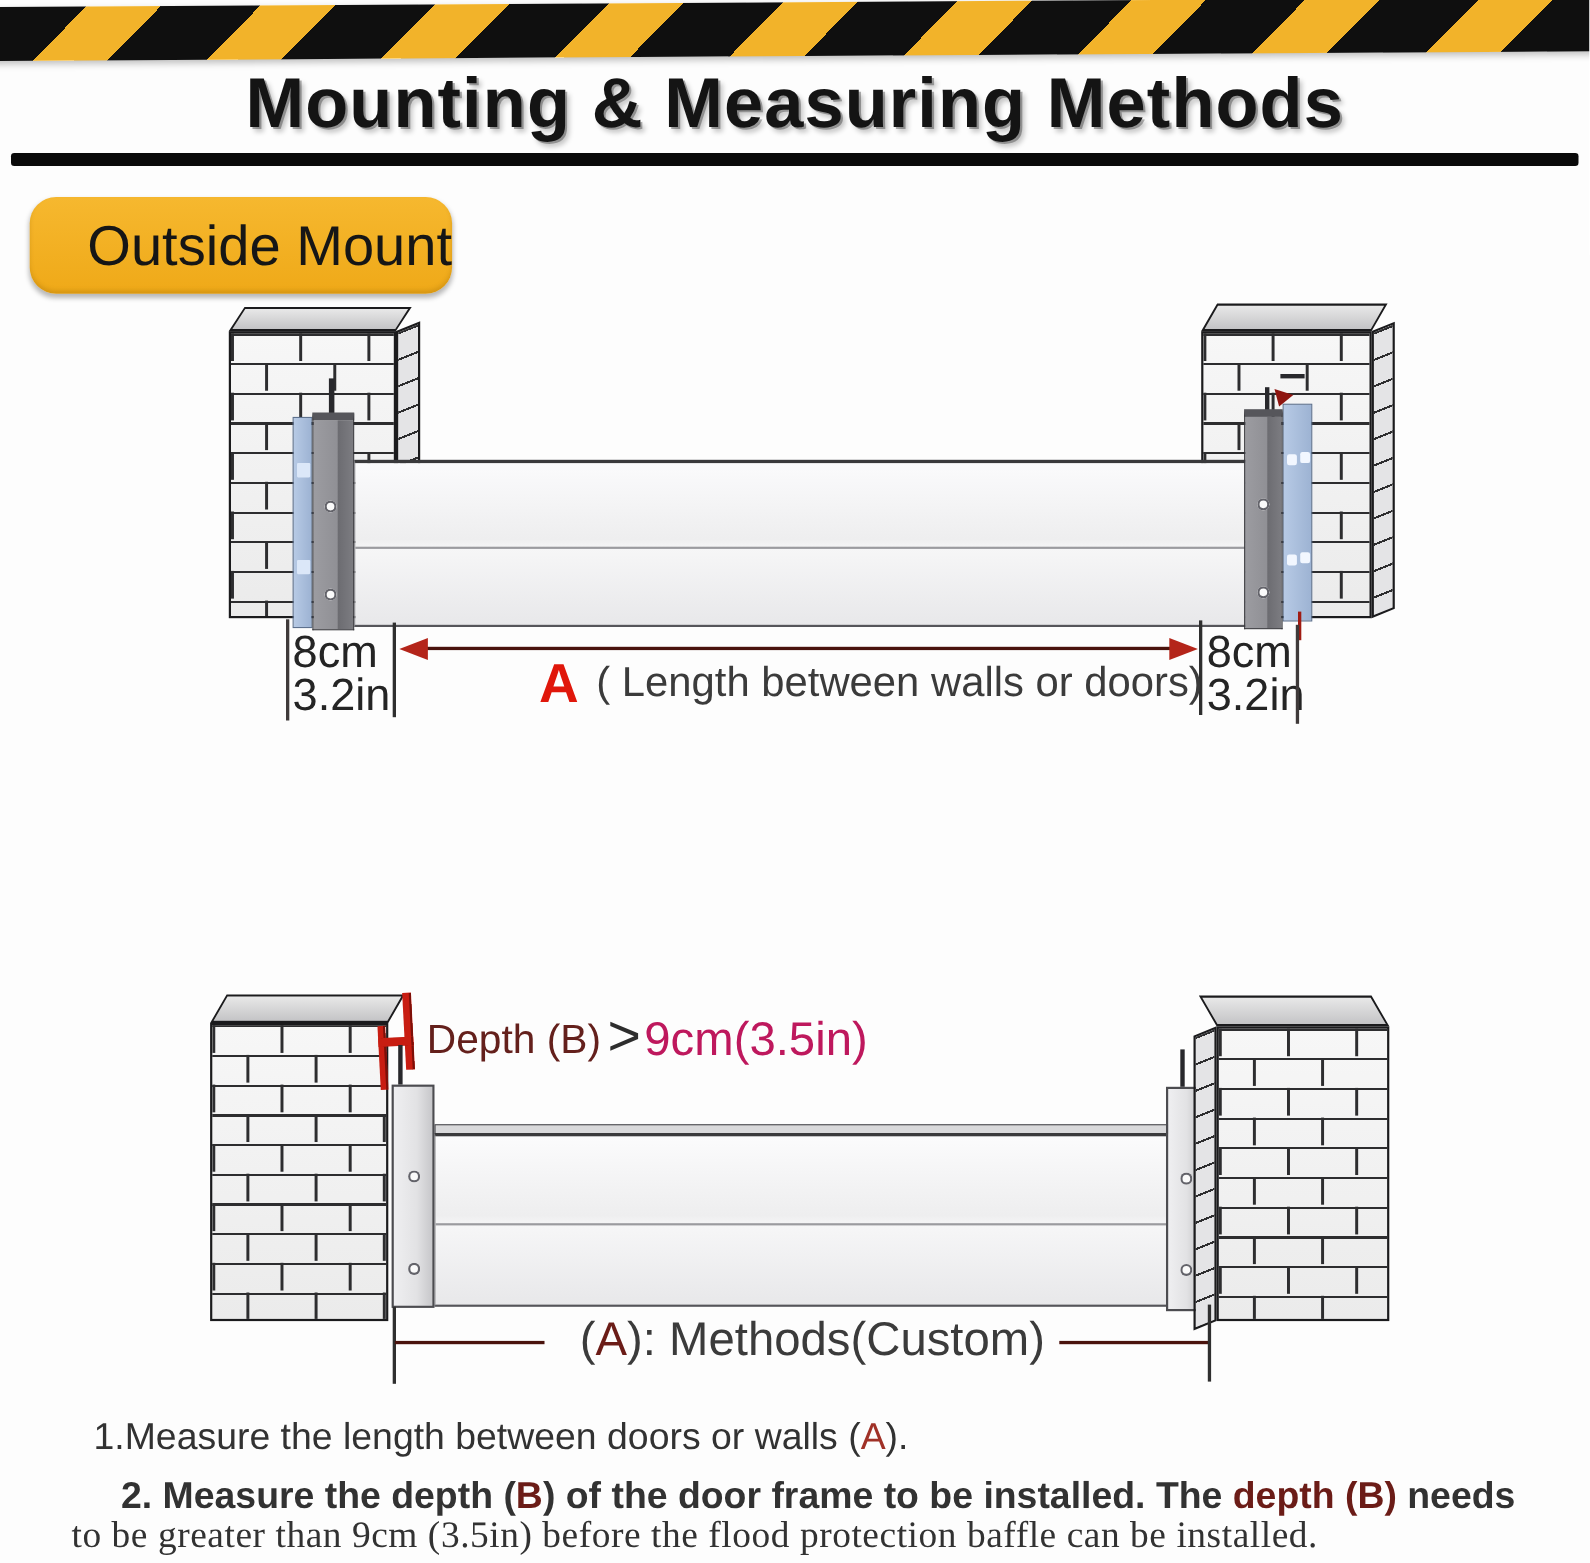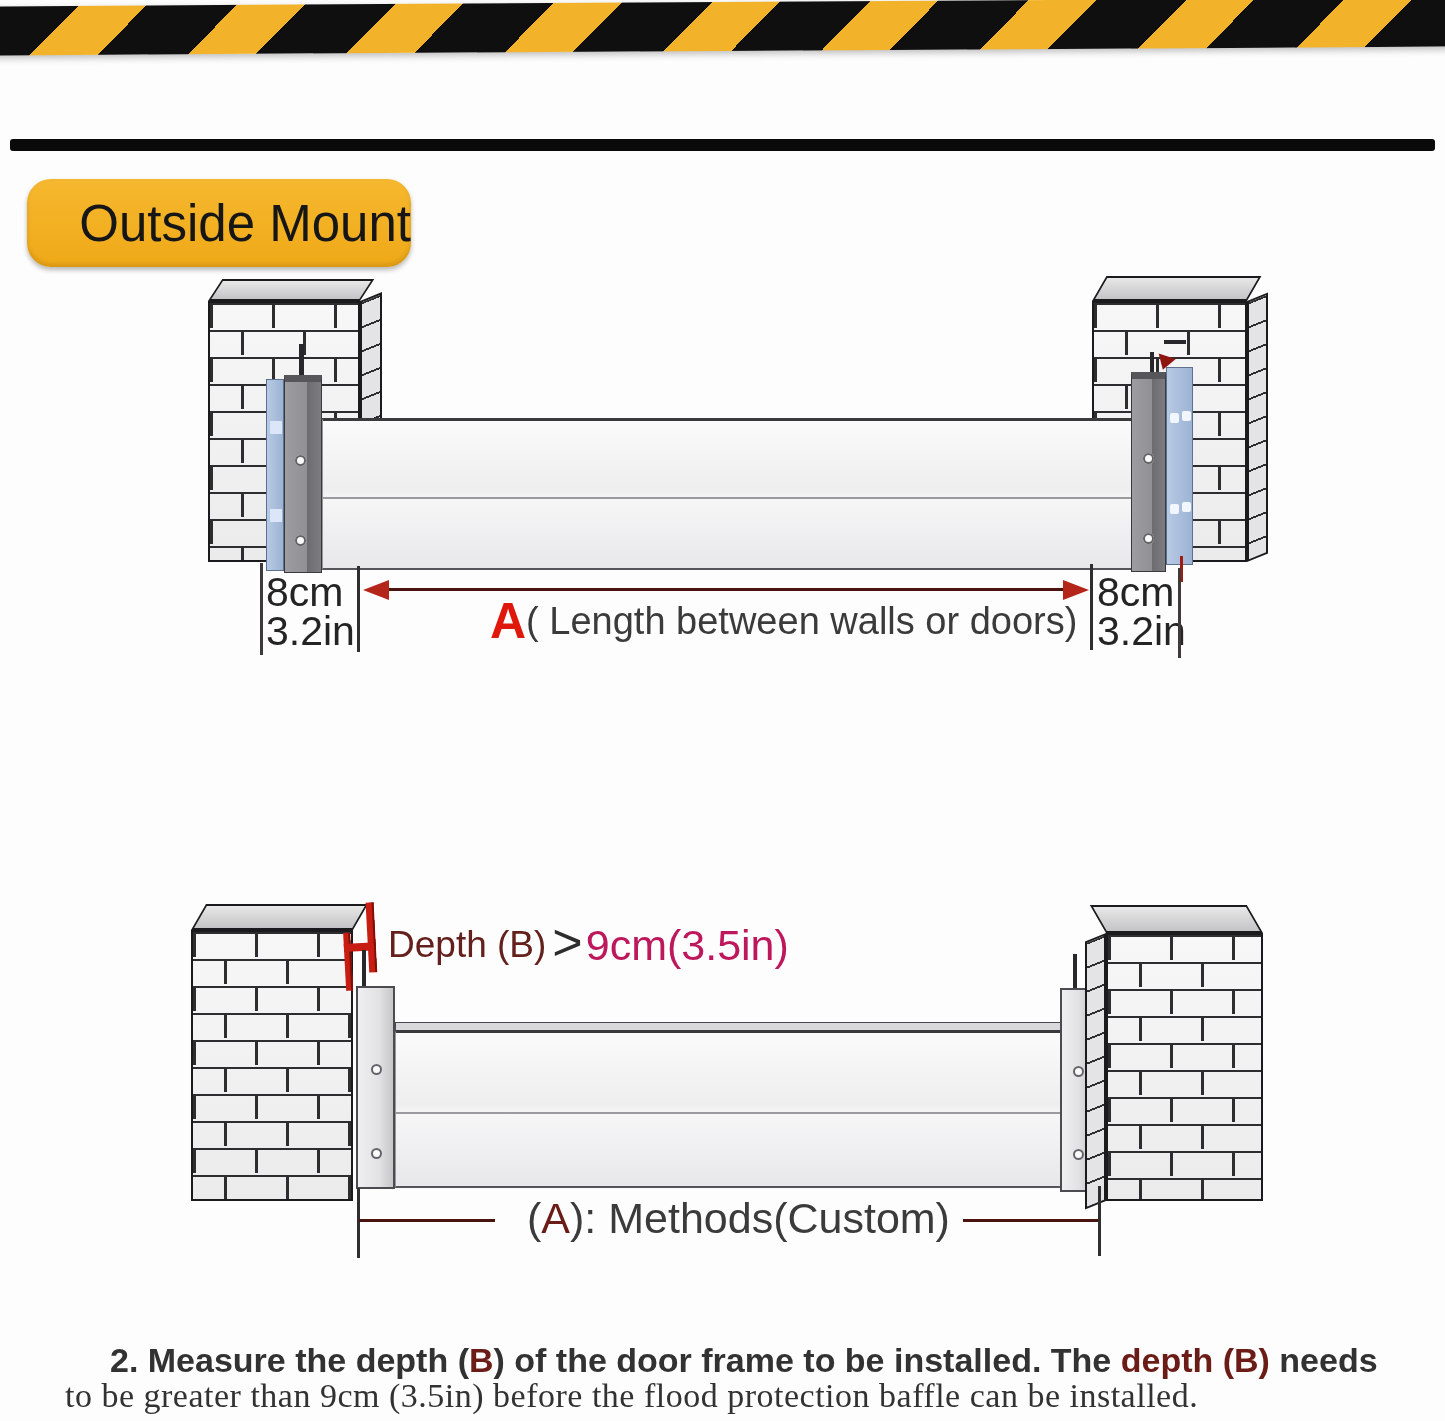--- a/index.html
+++ b/index.html
@@ -57,21 +57,21 @@
   .dim-bar{background:#3f3a3a;width:3px;}
   .dim-line{background:#4a130d;height:3px;}
   .arrowhead{width:0;height:0;}
   .ah-left{border-top:10px solid transparent;border-bottom:10px solid transparent;border-right:26px solid #b4251a;}
   .ah-right{border-top:10px solid transparent;border-bottom:10px solid transparent;border-left:26px solid #b4251a;}
   .dim-text{font-size:41px;color:#242424;line-height:40px;}
   .red-tick{background:#a01b12;}
 
   .span-label{left:490px;top:595px;display:flex;align-items:flex-start;}
   .big-a{font-size:50px;font-weight:bold;color:#e0170b;line-height:52px;}
-  .span-text{font-size:38px;color:#3b3b3b;line-height:52px;}
+  .span-text{font-size:38px;color:#3b3b3b;line-height:52px;margin-left:16px;}
 
   .depth-label{left:388px;top:916px;display:flex;align-items:center;height:58px;}
   .depth-t1{font-size:37px;color:#64201c;}
   .depth-gt{font-size:52px;color:#2d2d2d;margin:0 3px 6px 6px;}
   .depth-t2{font-size:43px;color:#be185d;}
 
   .len-label{left:527px;top:1194px;font-size:43px;color:#3b3b3b;}
 
   .redbar{position:absolute;background:#c81d12;box-shadow:inset -2px 0 0 #7d0f08;}
 
@@ -81,20 +81,21 @@
   .red-a{color:#a03127;}
   .dk-red{color:#6b1c17;}
   .hl-red{color:#8f2a1f;}
 </style>
 </head>
 <body>
 
 <div id="page">
 
   <div class="abs hazard-band"></div>
+  <div class="abs page-title">Mounting &amp; Measuring Methods</div>
   <div class="abs header-bar"></div>
 
   <div class="abs badge badge-outside">
     <span>Outside Mount</span>
   </div>
 
   <div class="abs slab" style="left:208px;top:279px;width:152px;height:22px;transform:skewX(-33deg);transform-origin:0 100%;"></div>
   <div class="abs sideface" style="left:360px;top:301px;width:22px;height:261px;transform:skewY(-22deg);transform-origin:0 0;"></div>
   <div class="abs brick" style="left:208px;top:301px;width:152px;height:261px;"></div>
 
@@ -186,18 +187,21 @@
   <div class="abs brick" style="left:1106px;top:933px;width:157px;height:268px;"></div>
 
   <div class="abs dim-bar" style="left:357px;top:1188px;height:70px;background:#2f2f2f;"></div>
   <div class="abs dim-line" style="left:359px;top:1219px;width:136px;"></div>
   <div class="abs len-label">
     <span>(</span><span class="dk-red">A</span><span>): Methods(Custom)</span>
   </div>
   <div class="abs dim-line" style="left:963px;top:1219px;width:136px;"></div>
   <div class="abs dim-bar" style="left:1098px;top:1186px;height:70px;background:#2f2f2f;"></div>
 
+  <div class="abs step-in" style="left:85px;top:1287px;">
+    <span>1.Measure the length between doors or walls (</span><span class="red-a">A</span><span>).</span>
+  </div>
   <div class="abs step-in" style="left:110px;top:1341px;font-weight:bold;">
     <span>2. Measure the depth (</span><span class="dk-red">B</span><span>) of the door frame to be installed. The </span><span class="dk-red">depth (B)</span><span> needs</span>
   </div>
   <div class="abs step-in" style="left:65px;top:1377px;letter-spacing:0.5px;font-family:Liberation Serif, serif;">to be greater than 9cm (3.5in) before the flood protection baffle can be installed.</div>
 
 </div>
 
 </body></html>

